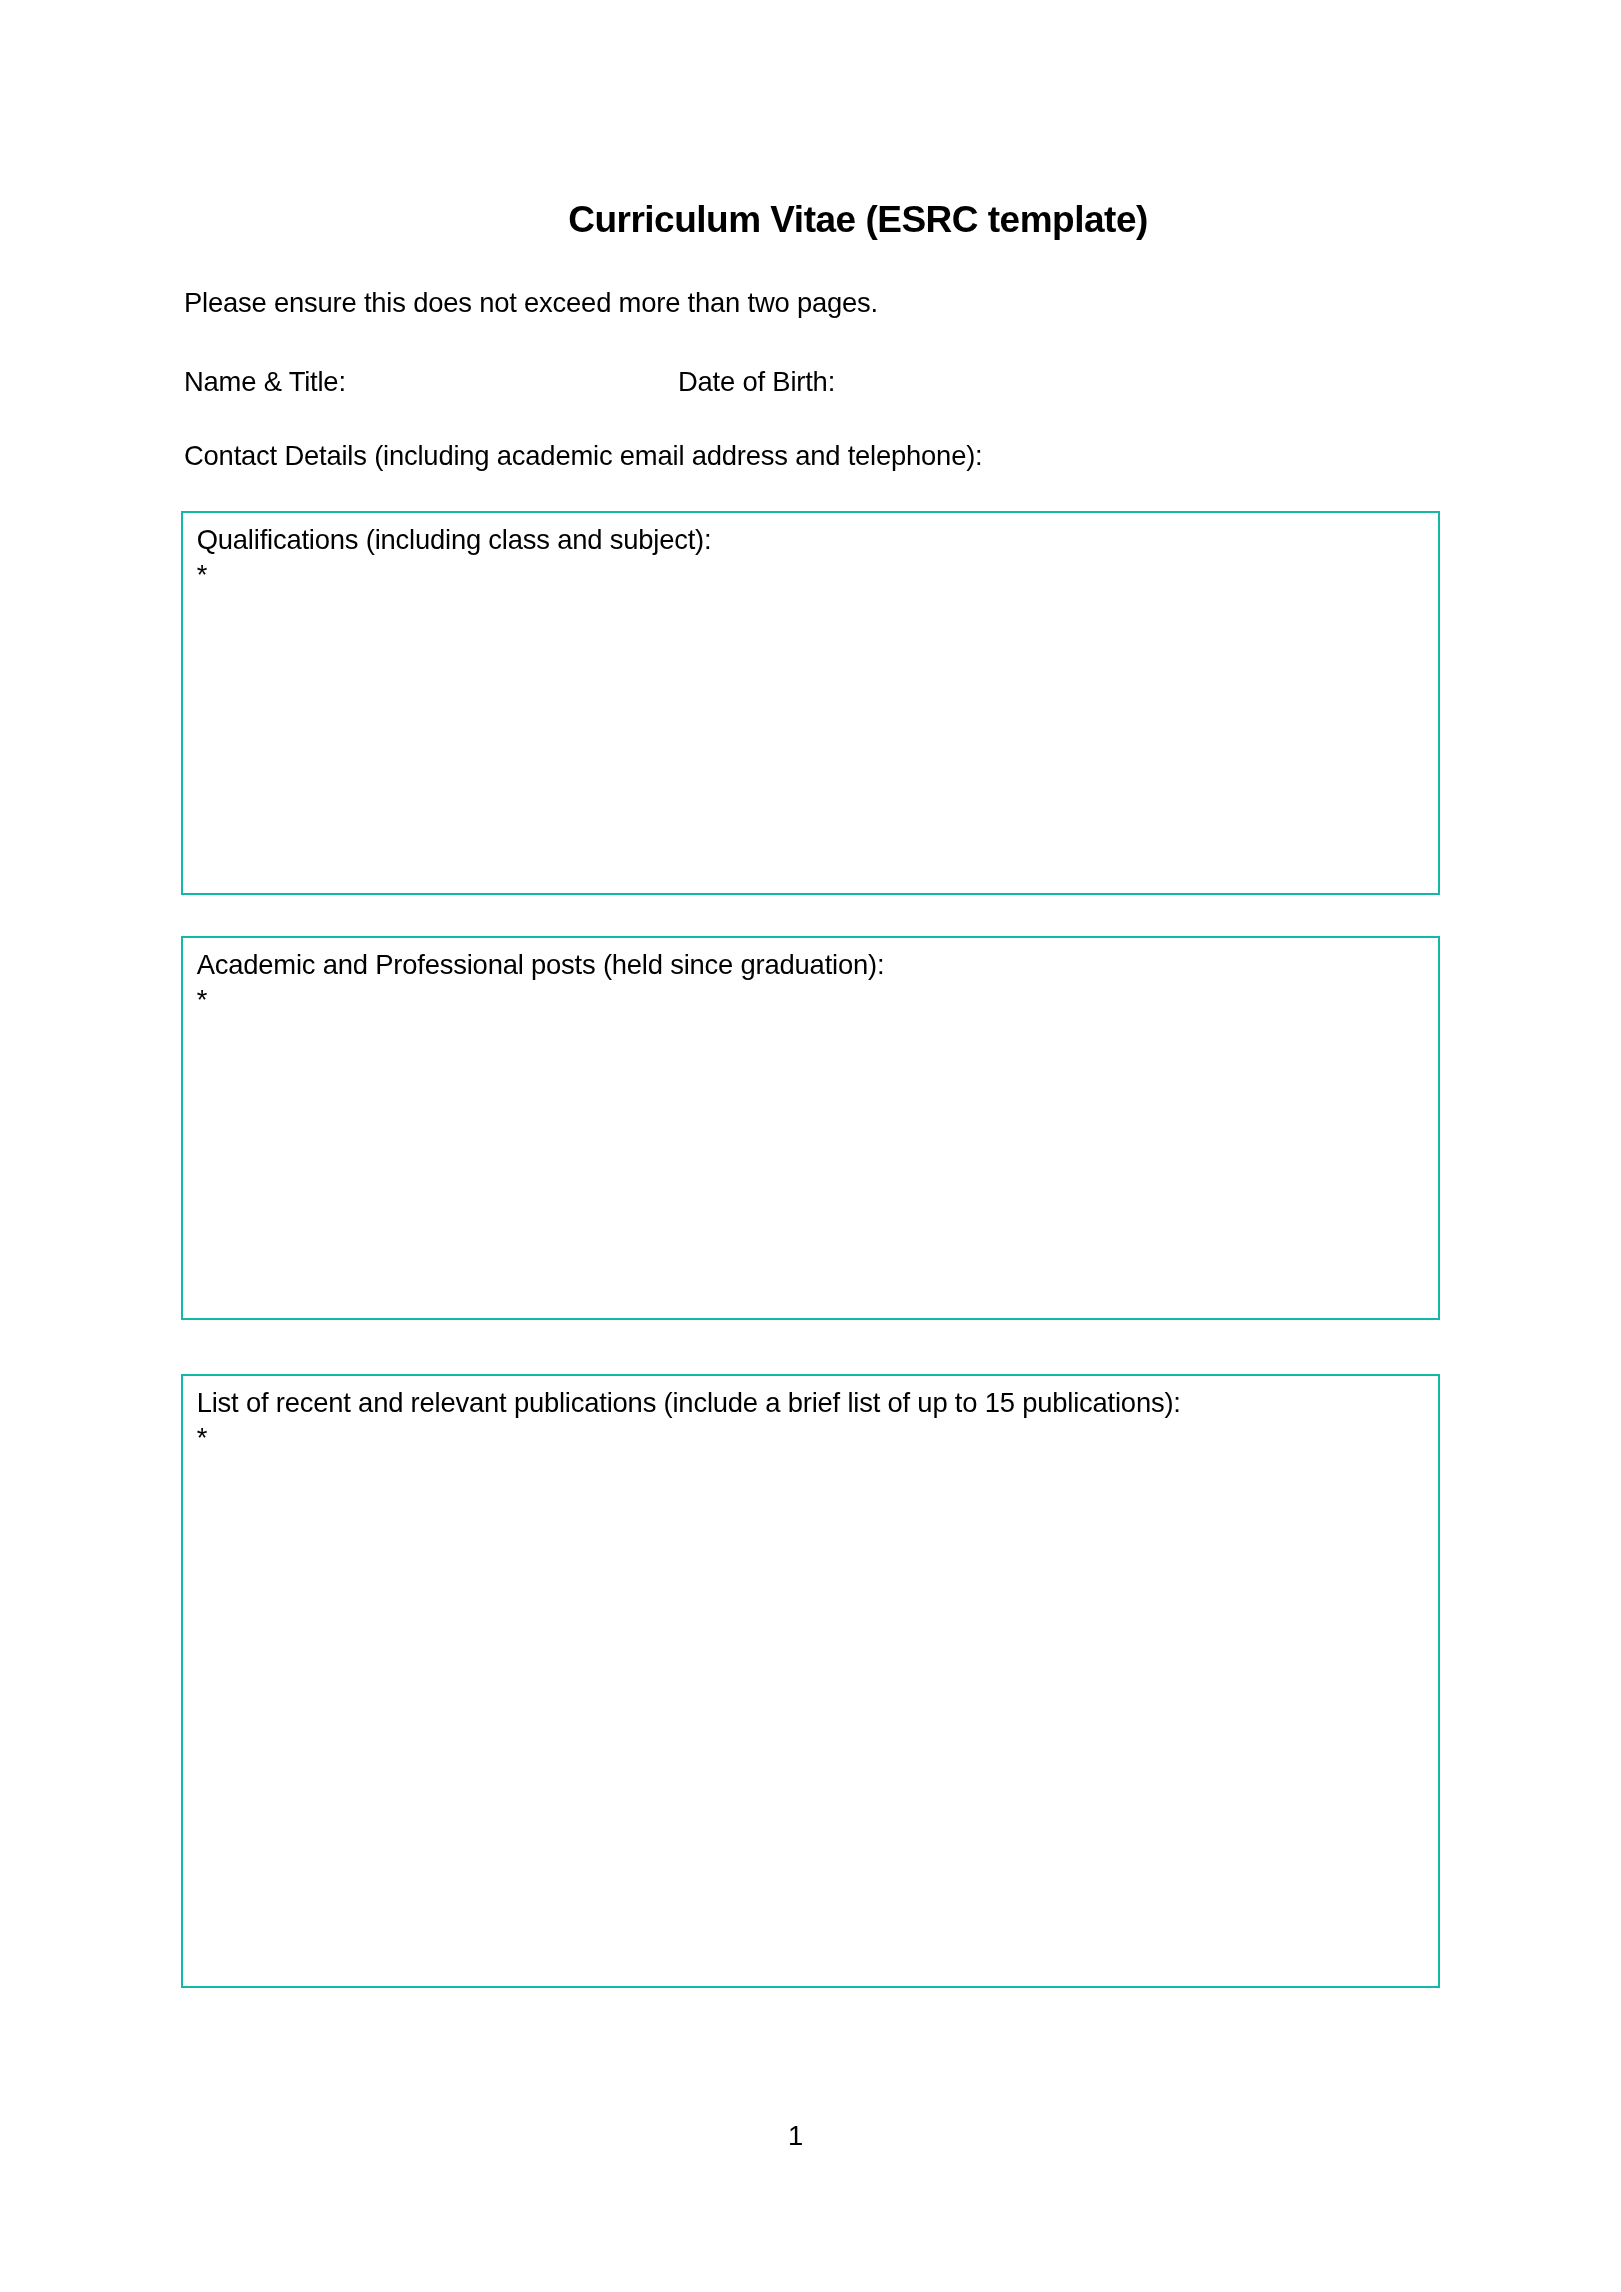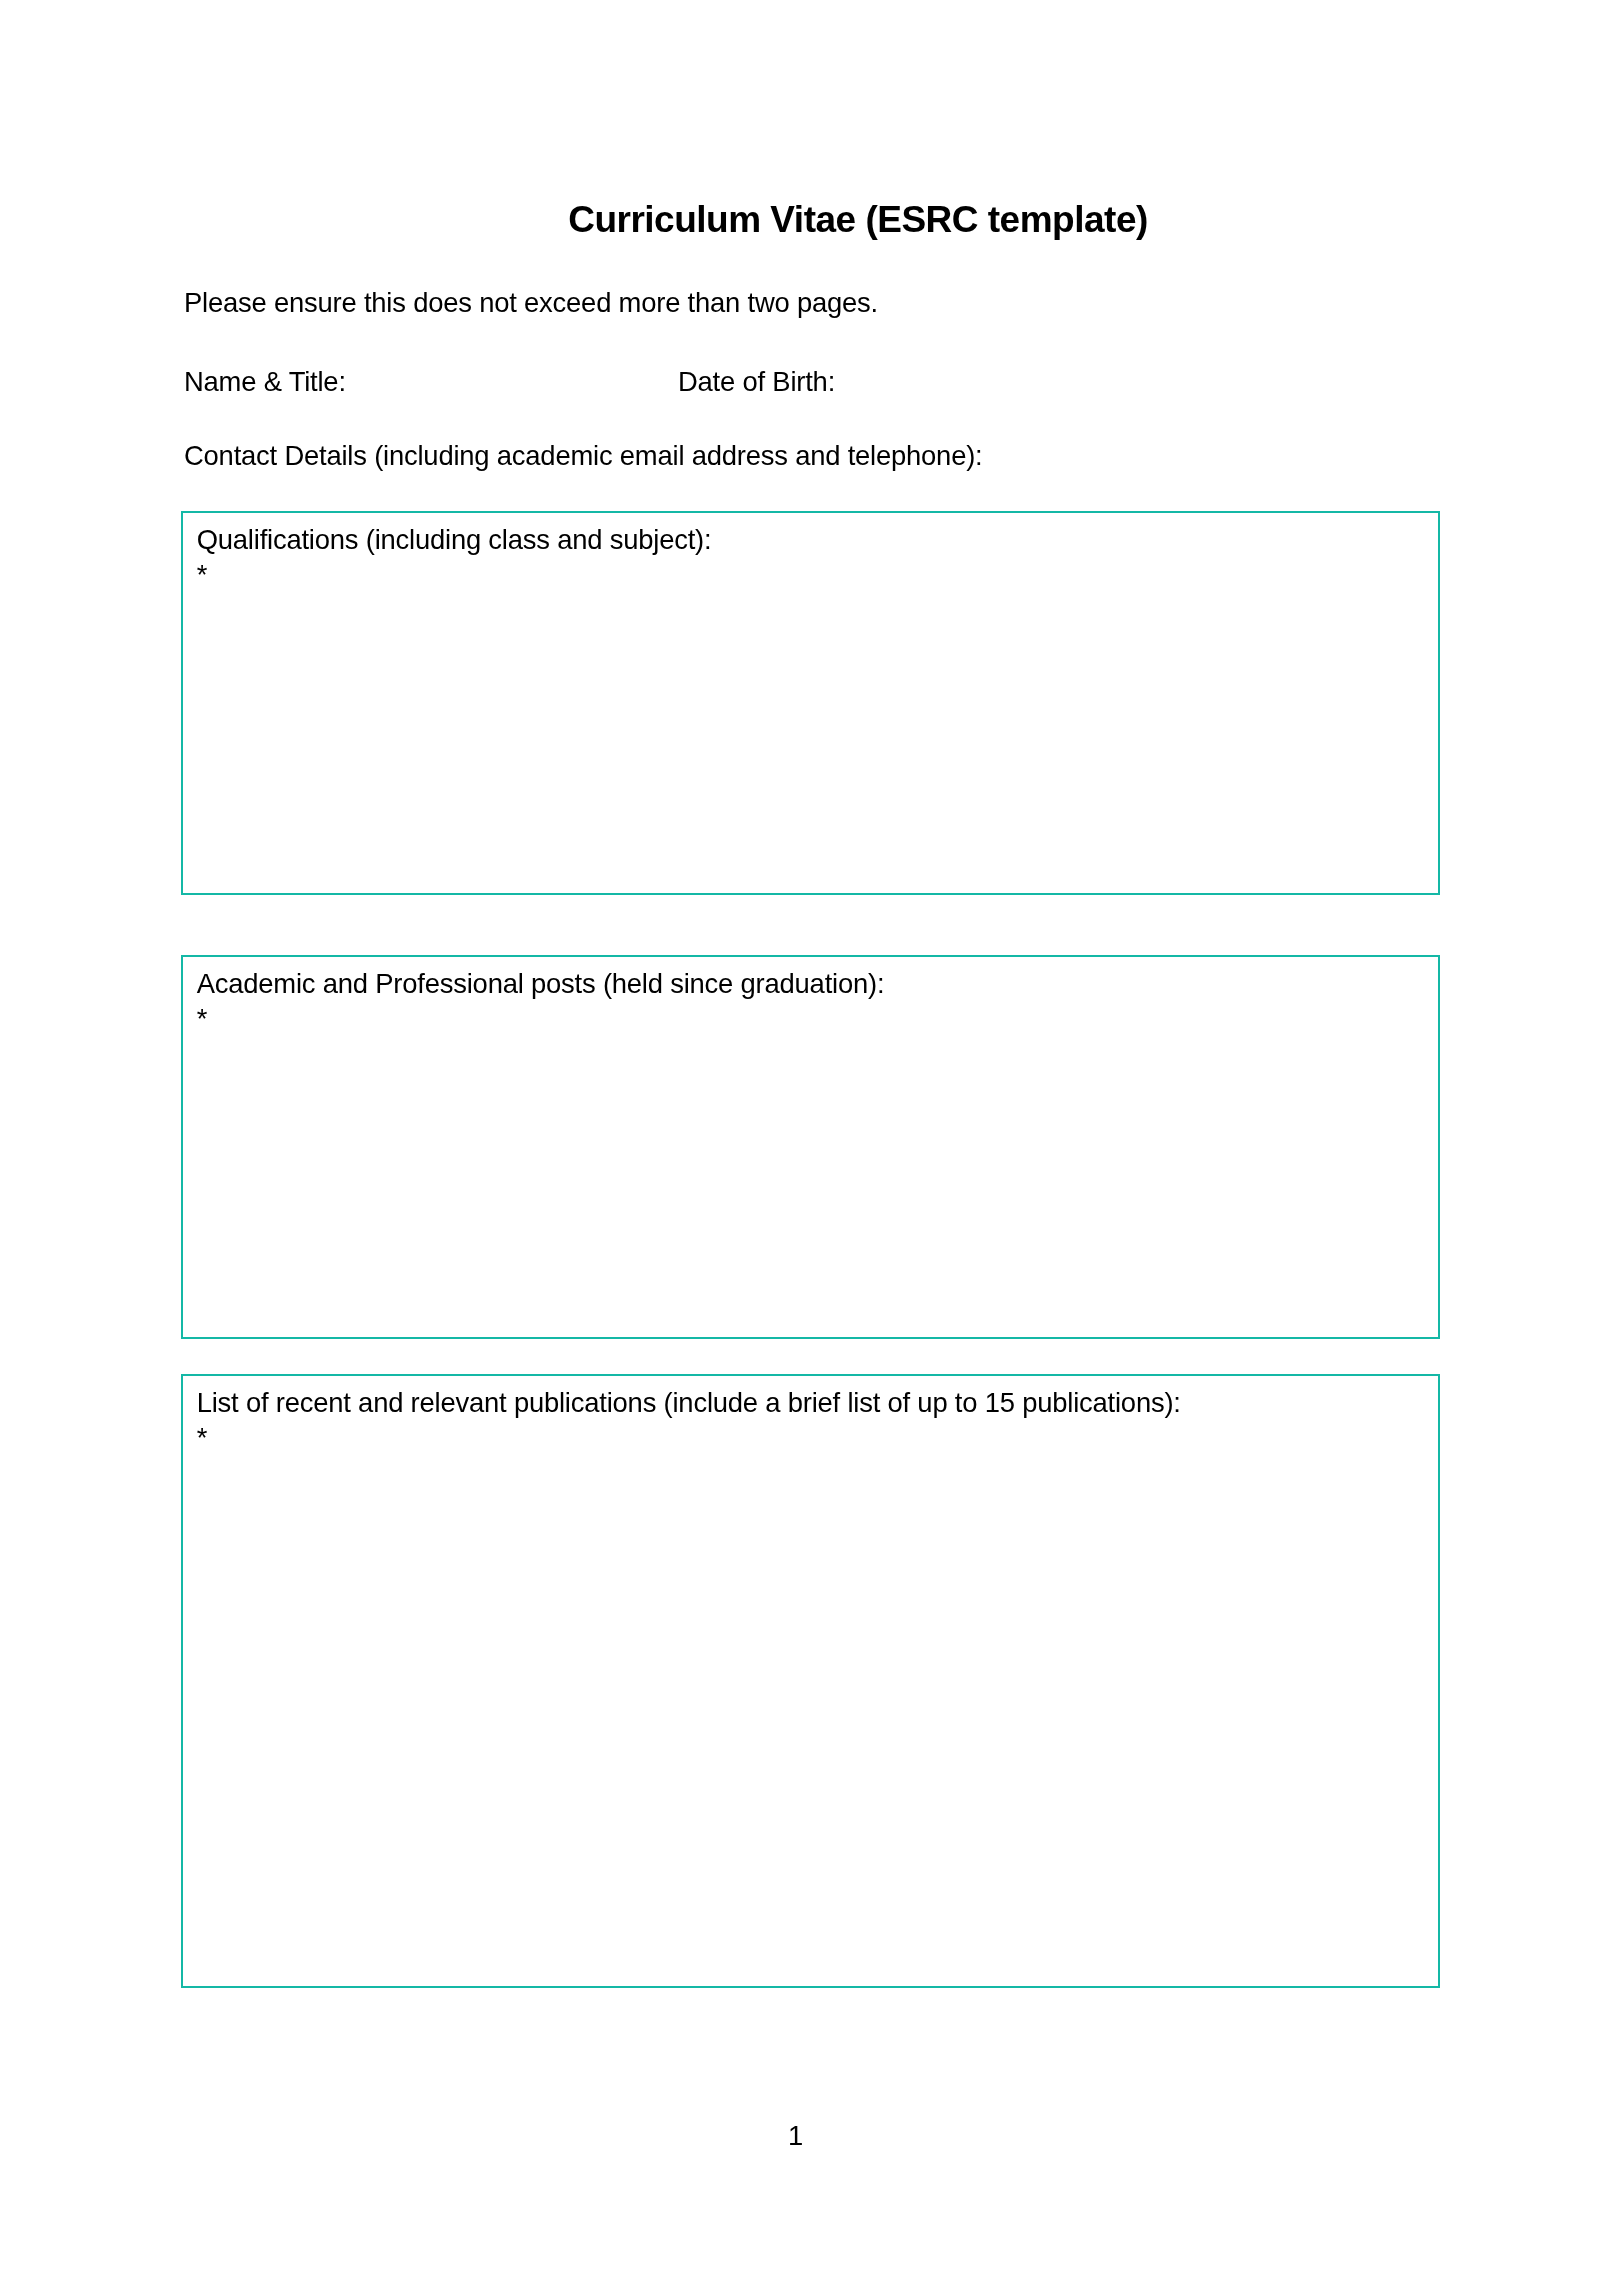--- a/index.html
+++ b/index.html
@@ -49,21 +49,21 @@
     width: 1259px;
     box-sizing: border-box;
     border: 2px solid #14b8a6;
     padding: 8.8px 13.7px;
     font-size: 27.4px;
     line-height: 35px;
     letter-spacing: -0.2px;
     background: #ffffff;
   }
   .box-qualifications { top: 511px;  height: 384px; }
-  .box-academic       { top: 936px;  height: 384px; margin-top: 19px; }
+  .box-academic       { top: 936px;  height: 384px; }
   .box-publications   { top: 1362px; height: 614px; margin-top: 12px; }
   .box-label {
     white-space: nowrap;
   }
   .box-asterisk {
     margin-top: 0;
   }
   .page-number {
     position: absolute;
     top: 2120px;

